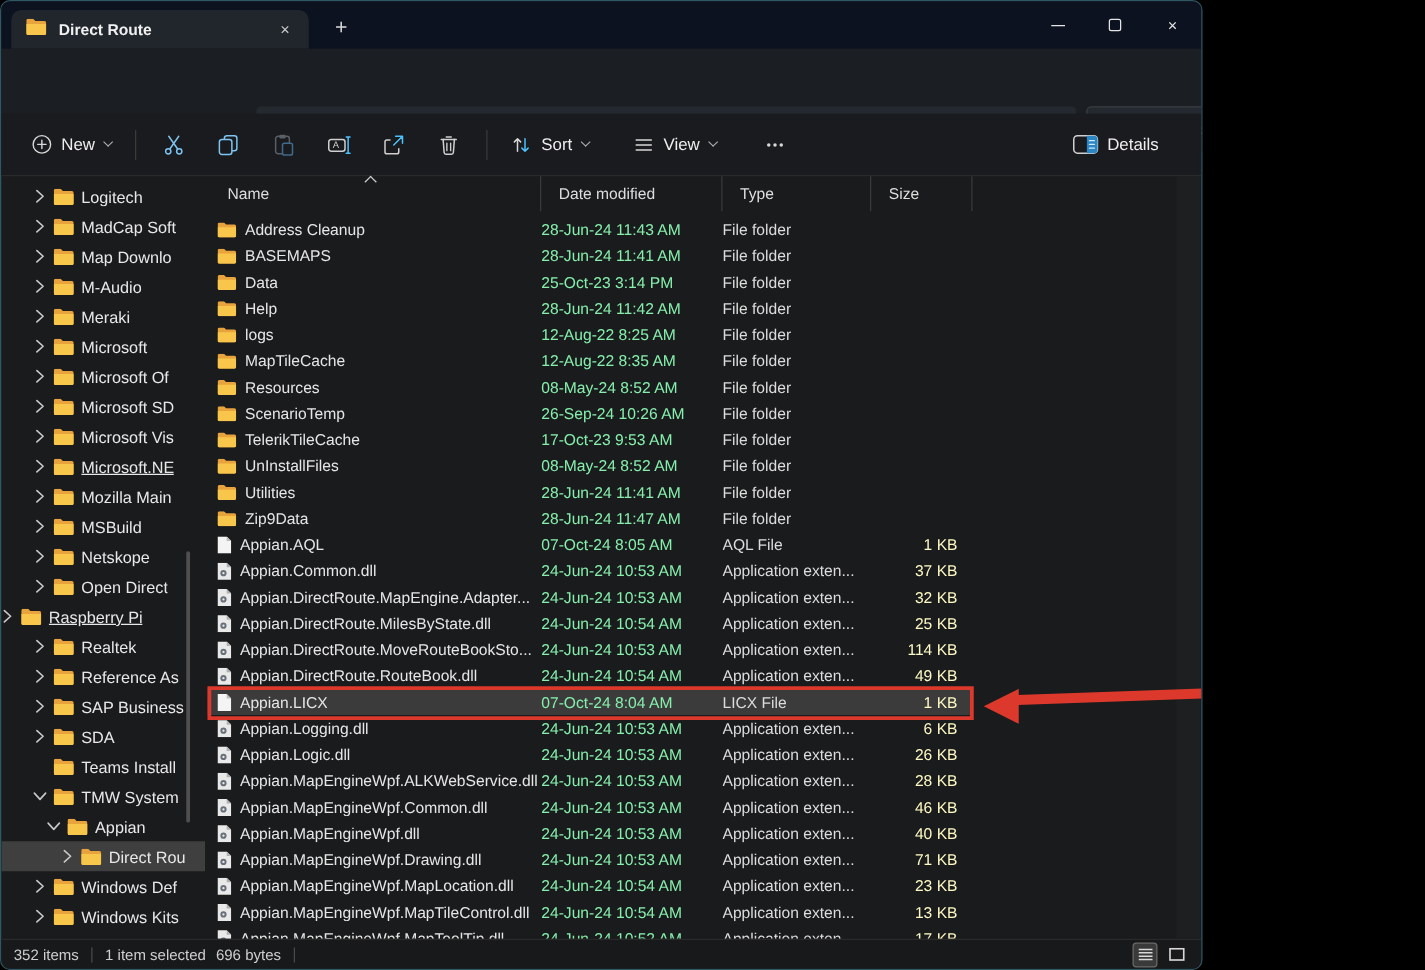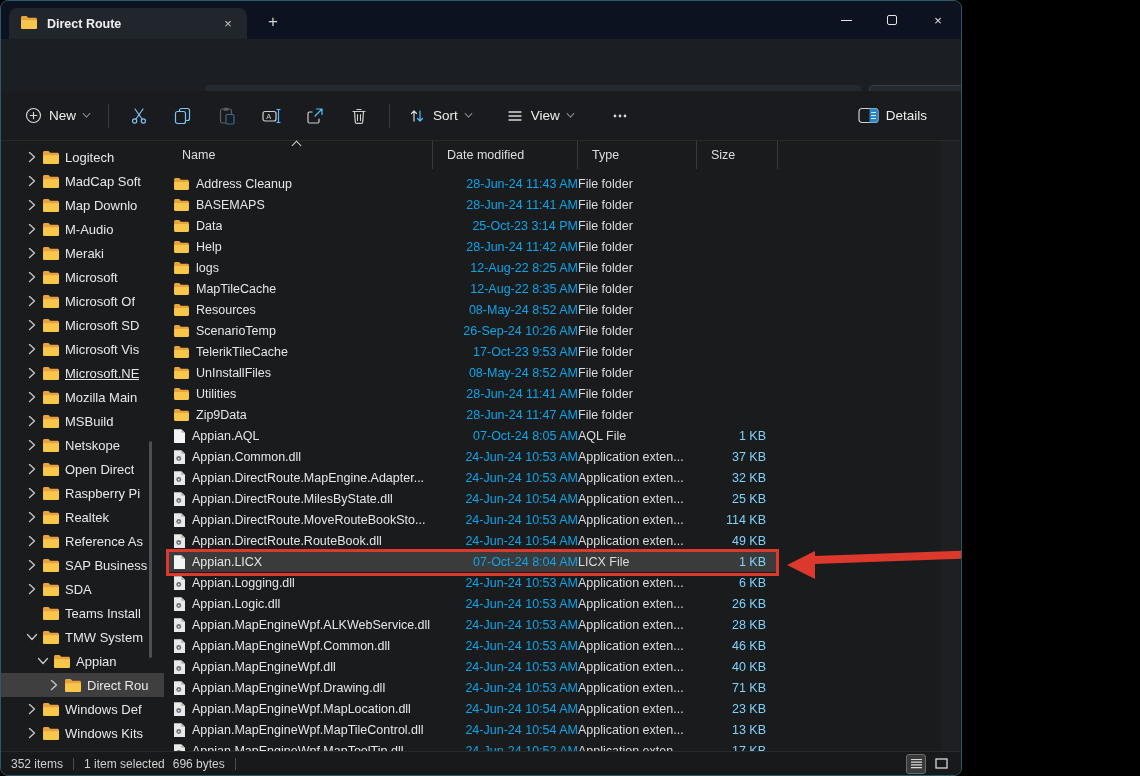--- a/index.html
+++ b/index.html
@@ -70,23 +70,23 @@
   .hc-name{width:267px;padding-left:16px;}
   .hc-date{width:145px;}
   .hc-type{width:119px;}
   .hc-size{width:81px;}
   .sortind{position:absolute;left:127px;top:1px;width:7px;height:7px;
            border-left:1.3px solid #cfcfcf;border-top:1.3px solid #cfcfcf;transform:rotate(45deg);}
   .rows{position:absolute;left:0;top:32px;width:612px;}
   .frow{height:21px;display:flex;align-items:center;font-size:12.5px;color:#e6e6e6;}
   .frow.row-selected{background:#3b3b3b;}
   .c-name{width:267px;display:flex;align-items:center;gap:7px;padding-left:8px;overflow:hidden;white-space:nowrap;}
-  .c-date{width:145px;color:#0ea5e9;white-space:nowrap;text-align:right;}
+  .c-date{width:145px;color:#86efac;white-space:nowrap;}
   .c-type{width:119px;color:#dcdcdc;white-space:nowrap;overflow:hidden;}
-  .c-size{width:81px;color:#7dd3fc;text-align:right;padding-right:12px;white-space:nowrap;}
+  .c-size{width:81px;color:#fef9c3;text-align:right;padding-right:12px;white-space:nowrap;}
   .fic{display:none;flex:none;line-height:0;}
   
   .hl-box{position:absolute;left:165px;top:548px;width:613px;height:27px;border:3px solid #dc392c;z-index:6;}
   .annot-arrow{position:absolute;left:783px;top:543px;z-index:7;}
   
   .statusbar{position:absolute;left:0;bottom:0;width:100%;height:24px;background:#18191b;
              border-top:1px solid #2a2a2a;display:flex;align-items:center;padding:0 10px;
              font-size:12px;color:#cfcfcf;z-index:8;}
   .sdiv{width:1px;height:12px;background:#4a4a4a;margin:0 10px;}
   .viewtoggle{width:20px;height:20px;display:flex;align-items:center;justify-content:center;
@@ -452,21 +452,21 @@
             </svg>
           </span>
           <span class="ticon">
             <svg width="16" height="13" viewBox="0 0 16 13">
               <path fill="#e8a33c" d="M0 1.5C0 .7.7 0 1.5 0h4l1.8 1.8h7.2c.8 0 1.5.7 1.5 1.5V11.5c0 .8-.7 1.5-1.5 1.5h-13C.7 13 0 12.3 0 11.5z"></path>
               <path fill="#f7c64b" d="M0 4.2h16v7.3c0 .8-.7 1.5-1.5 1.5h-13C.7 13 0 12.3 0 11.5z"></path>
             </svg>
           </span>
           <span class="tlabel">Open Direct</span>
         </div>
-        <div class="tree-item" style="padding-left: 26px;">
+        <div class="tree-item" style=" text-decoration: underline;">
           <span class="tchev">
             <svg width="8" height="12" viewBox="0 0 8 12">
               <path d="M1.5 1.5 6.5 6l-5 4.5" stroke="#c8c8c8" stroke-width="1.3" fill="none" stroke-linecap="round" stroke-linejoin="round"></path>
             </svg>
           </span>
           <span class="ticon">
             <svg width="16" height="13" viewBox="0 0 16 13">
               <path fill="#e8a33c" d="M0 1.5C0 .7.7 0 1.5 0h4l1.8 1.8h7.2c.8 0 1.5.7 1.5 1.5V11.5c0 .8-.7 1.5-1.5 1.5h-13C.7 13 0 12.3 0 11.5z"></path>
               <path fill="#f7c64b" d="M0 4.2h16v7.3c0 .8-.7 1.5-1.5 1.5h-13C.7 13 0 12.3 0 11.5z"></path>
             </svg>

